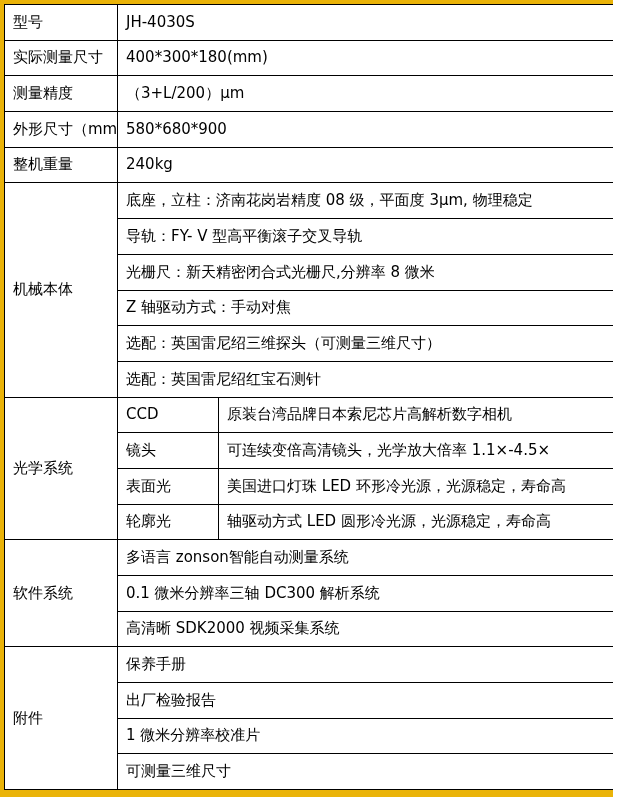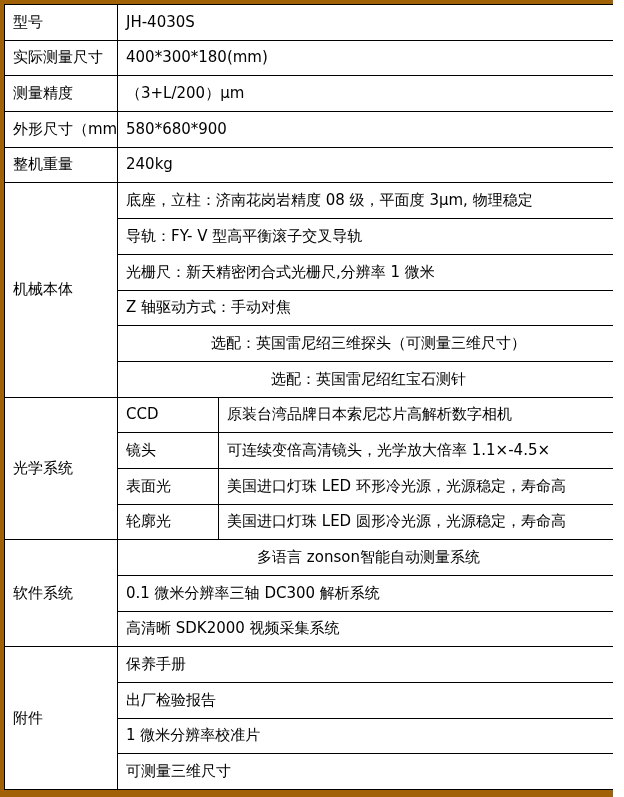--- a/index.html
+++ b/index.html
@@ -7,21 +7,21 @@
     padding: 0;
     background: #ffffff;
     width: 624px;
     height: 797px;
     font-family: "DejaVu Sans", "Liberation Sans", sans-serif;
   }
   .page {
     position: relative;
     width: 613px;
     height: 797px;
-    background: #a16207;
+    background: #eab308;
     overflow: hidden;
   }
   table.spec {
     position: absolute;
     left: 4px;
     top: 4px;
     width: 613px;
     border-collapse: collapse;
     table-layout: fixed;
   }
@@ -35,21 +35,20 @@
     vertical-align: middle;
     white-space: nowrap;
     overflow: hidden;
     background: #ffffff;
   }
   td.lbl {
     
   }
   td.red {
     color: #ff0000;
-    text-align: center;
   }
 </style>
 </head>
 <body>
 
 <div class="page">
   <table class="spec">
     <colgroup>
       <col style="width:113px">
       <col style="width:101px">
@@ -79,21 +78,21 @@
       </tr>
 
       <tr>
         <td class="lbl" rowspan="6">机械本体</td>
         <td colspan="2">底座，立柱：济南花岗岩精度 08 级，平面度 3μm, 物理稳定</td>
       </tr>
       <tr>
         <td colspan="2">导轨：FY- V 型高平衡滚子交叉导轨</td>
       </tr>
       <tr>
-        <td colspan="2">光栅尺：新天精密闭合式光栅尺,分辨率 1 微米</td>
+        <td colspan="2">光栅尺：新天精密闭合式光栅尺,分辨率 8 微米</td>
       </tr>
       <tr>
         <td colspan="2">Z 轴驱动方式：手动对焦</td>
       </tr>
       <tr>
         <td colspan="2" class="red">选配：英国雷尼绍三维探头（可测量三维尺寸）</td>
       </tr>
       <tr>
         <td colspan="2" class="red">选配：英国雷尼绍红宝石测针</td>
       </tr>
@@ -106,21 +105,21 @@
       <tr>
         <td>镜头</td>
         <td>可连续变倍高清镜头，光学放大倍率 1.1×-4.5×</td>
       </tr>
       <tr>
         <td>表面光</td>
         <td>美国进口灯珠 LED 环形冷光源，光源稳定，寿命高</td>
       </tr>
       <tr>
         <td>轮廓光</td>
-        <td>美国进口灯珠 LED 圆形冷光源，光源稳定，寿命高</td>
+        <td>轴驱动方式 LED 圆形冷光源，光源稳定，寿命高</td>
       </tr>
 
       <tr>
         <td class="lbl" rowspan="3">软件系统</td>
         <td colspan="2" class="red">多语言 zonson智能自动测量系统</td>
       </tr>
       <tr>
         <td colspan="2">0.1 微米分辨率三轴 DC300 解析系统</td>
       </tr>
       <tr>

